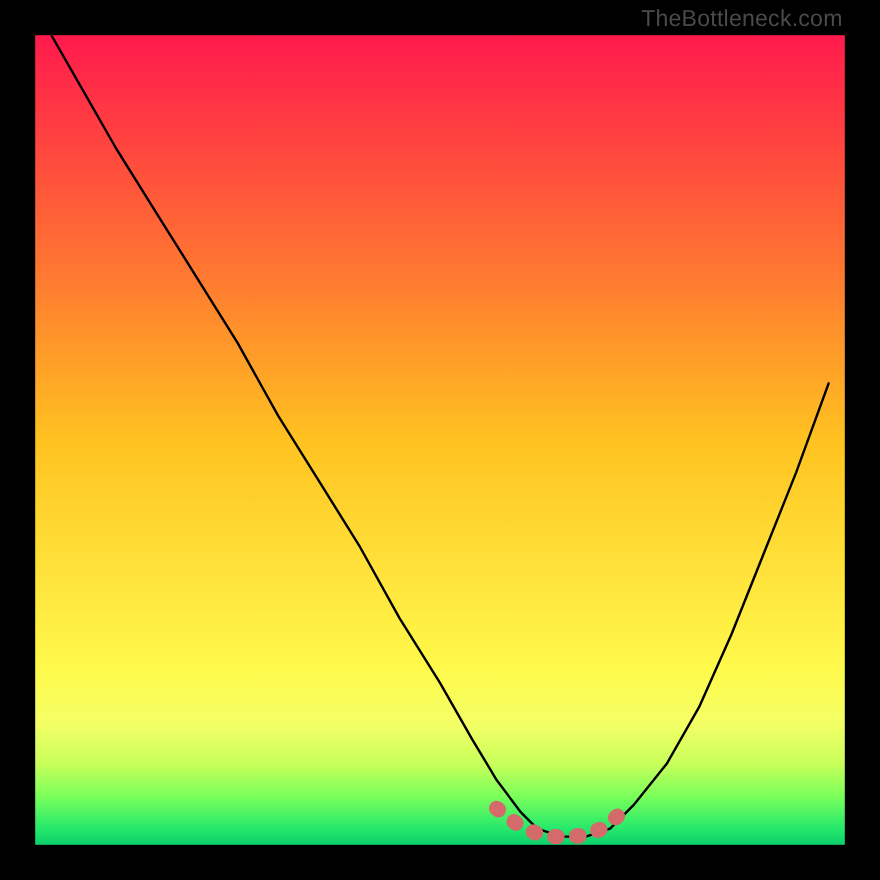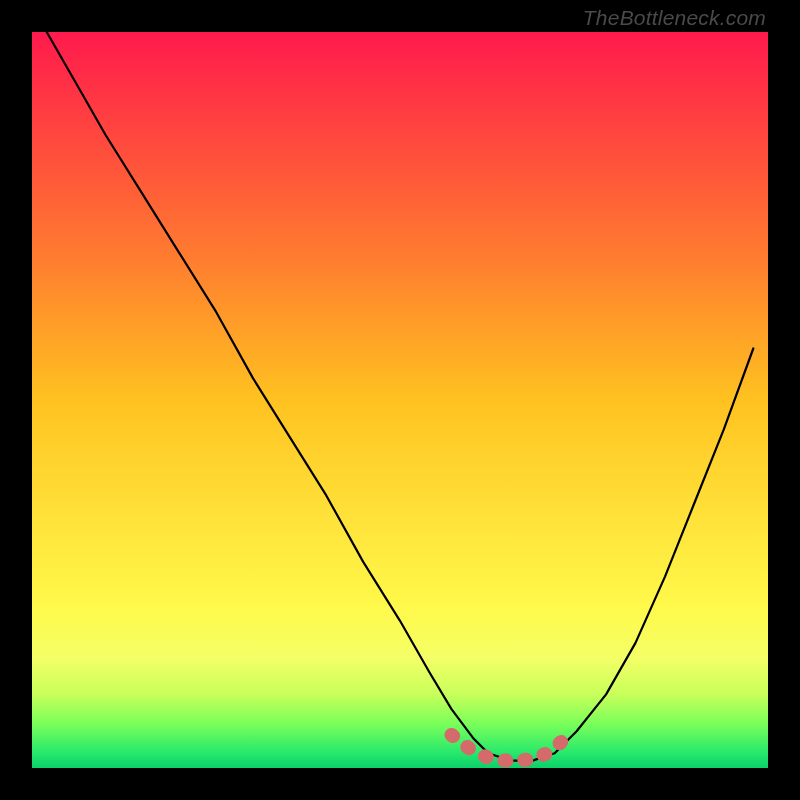--- a/index.html
+++ b/index.html
@@ -11,21 +11,20 @@
     overflow: hidden;
     font-family: Arial, Helvetica, sans-serif;
   }
   .frame {
     position: absolute;
     left: 0;
     top: 0;
     width: 800px;
     height: 696px;
     background: #000;
-    font-style: italic;
   }
   .plot {
     position: absolute;
     left: 32px;
     top: 32px;
     width: 736px;
     height: 736px;
     
     background: linear-gradient(to bottom,
       #ff1a4d 0%,

